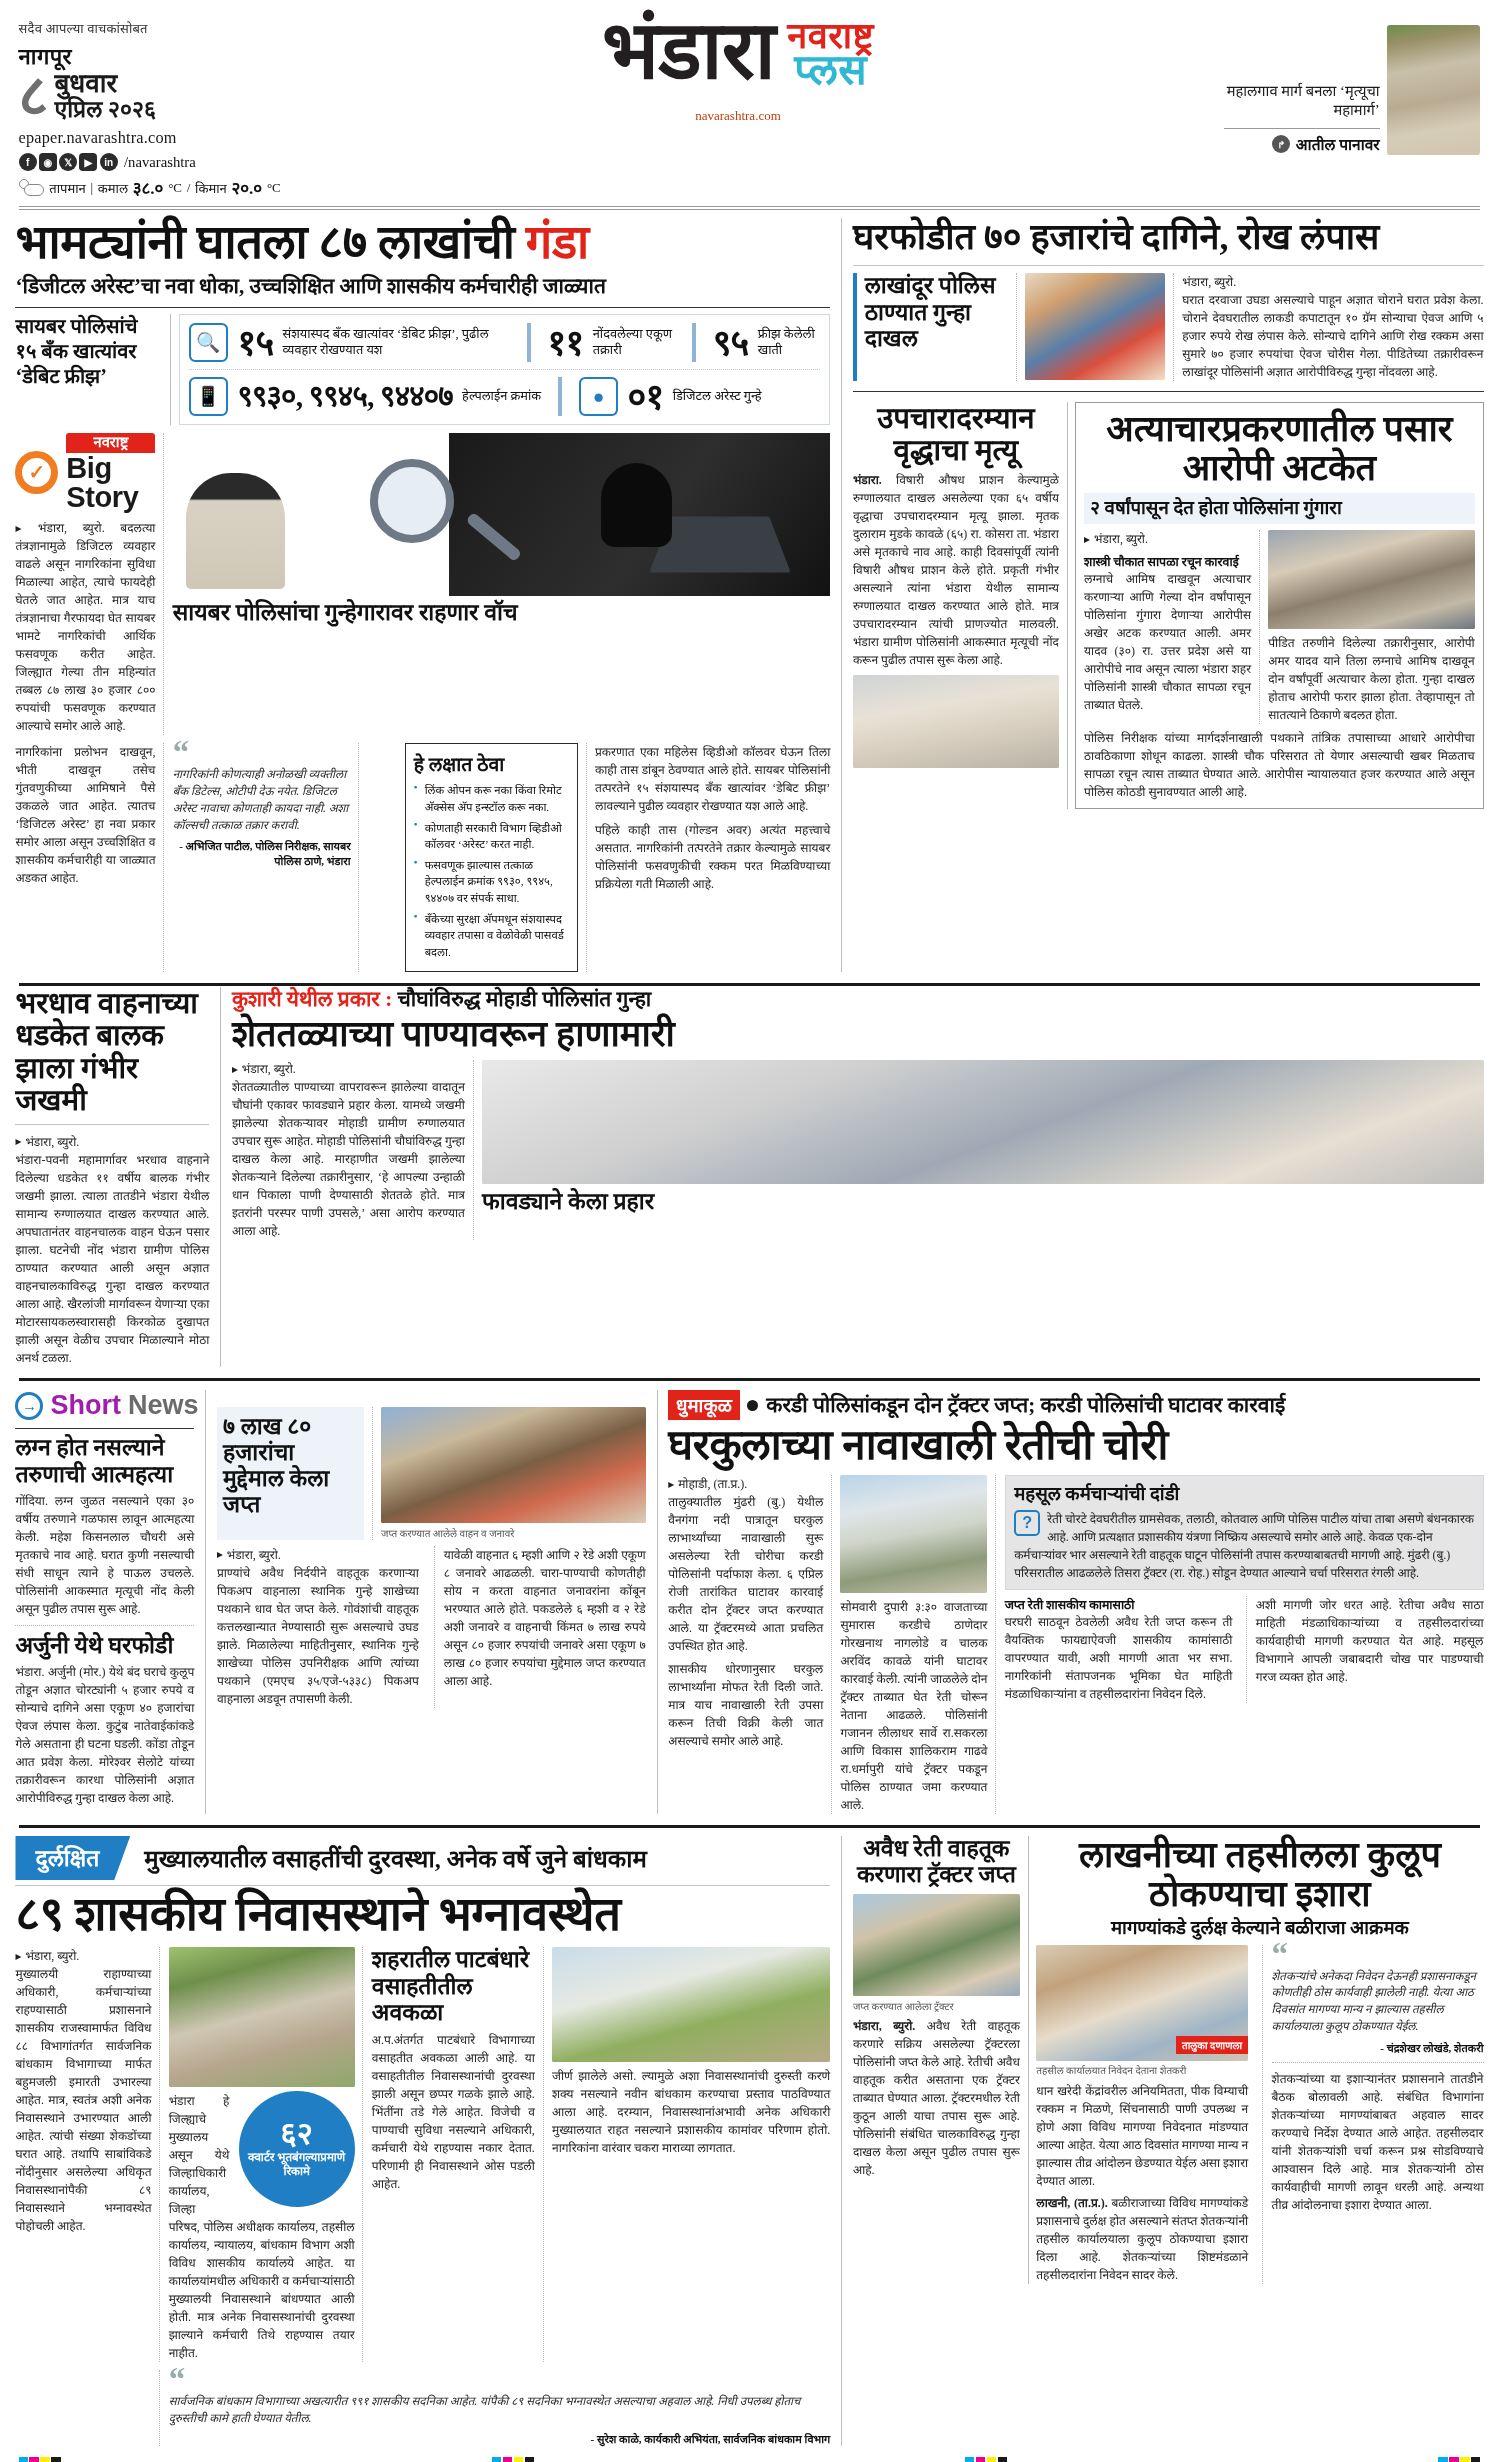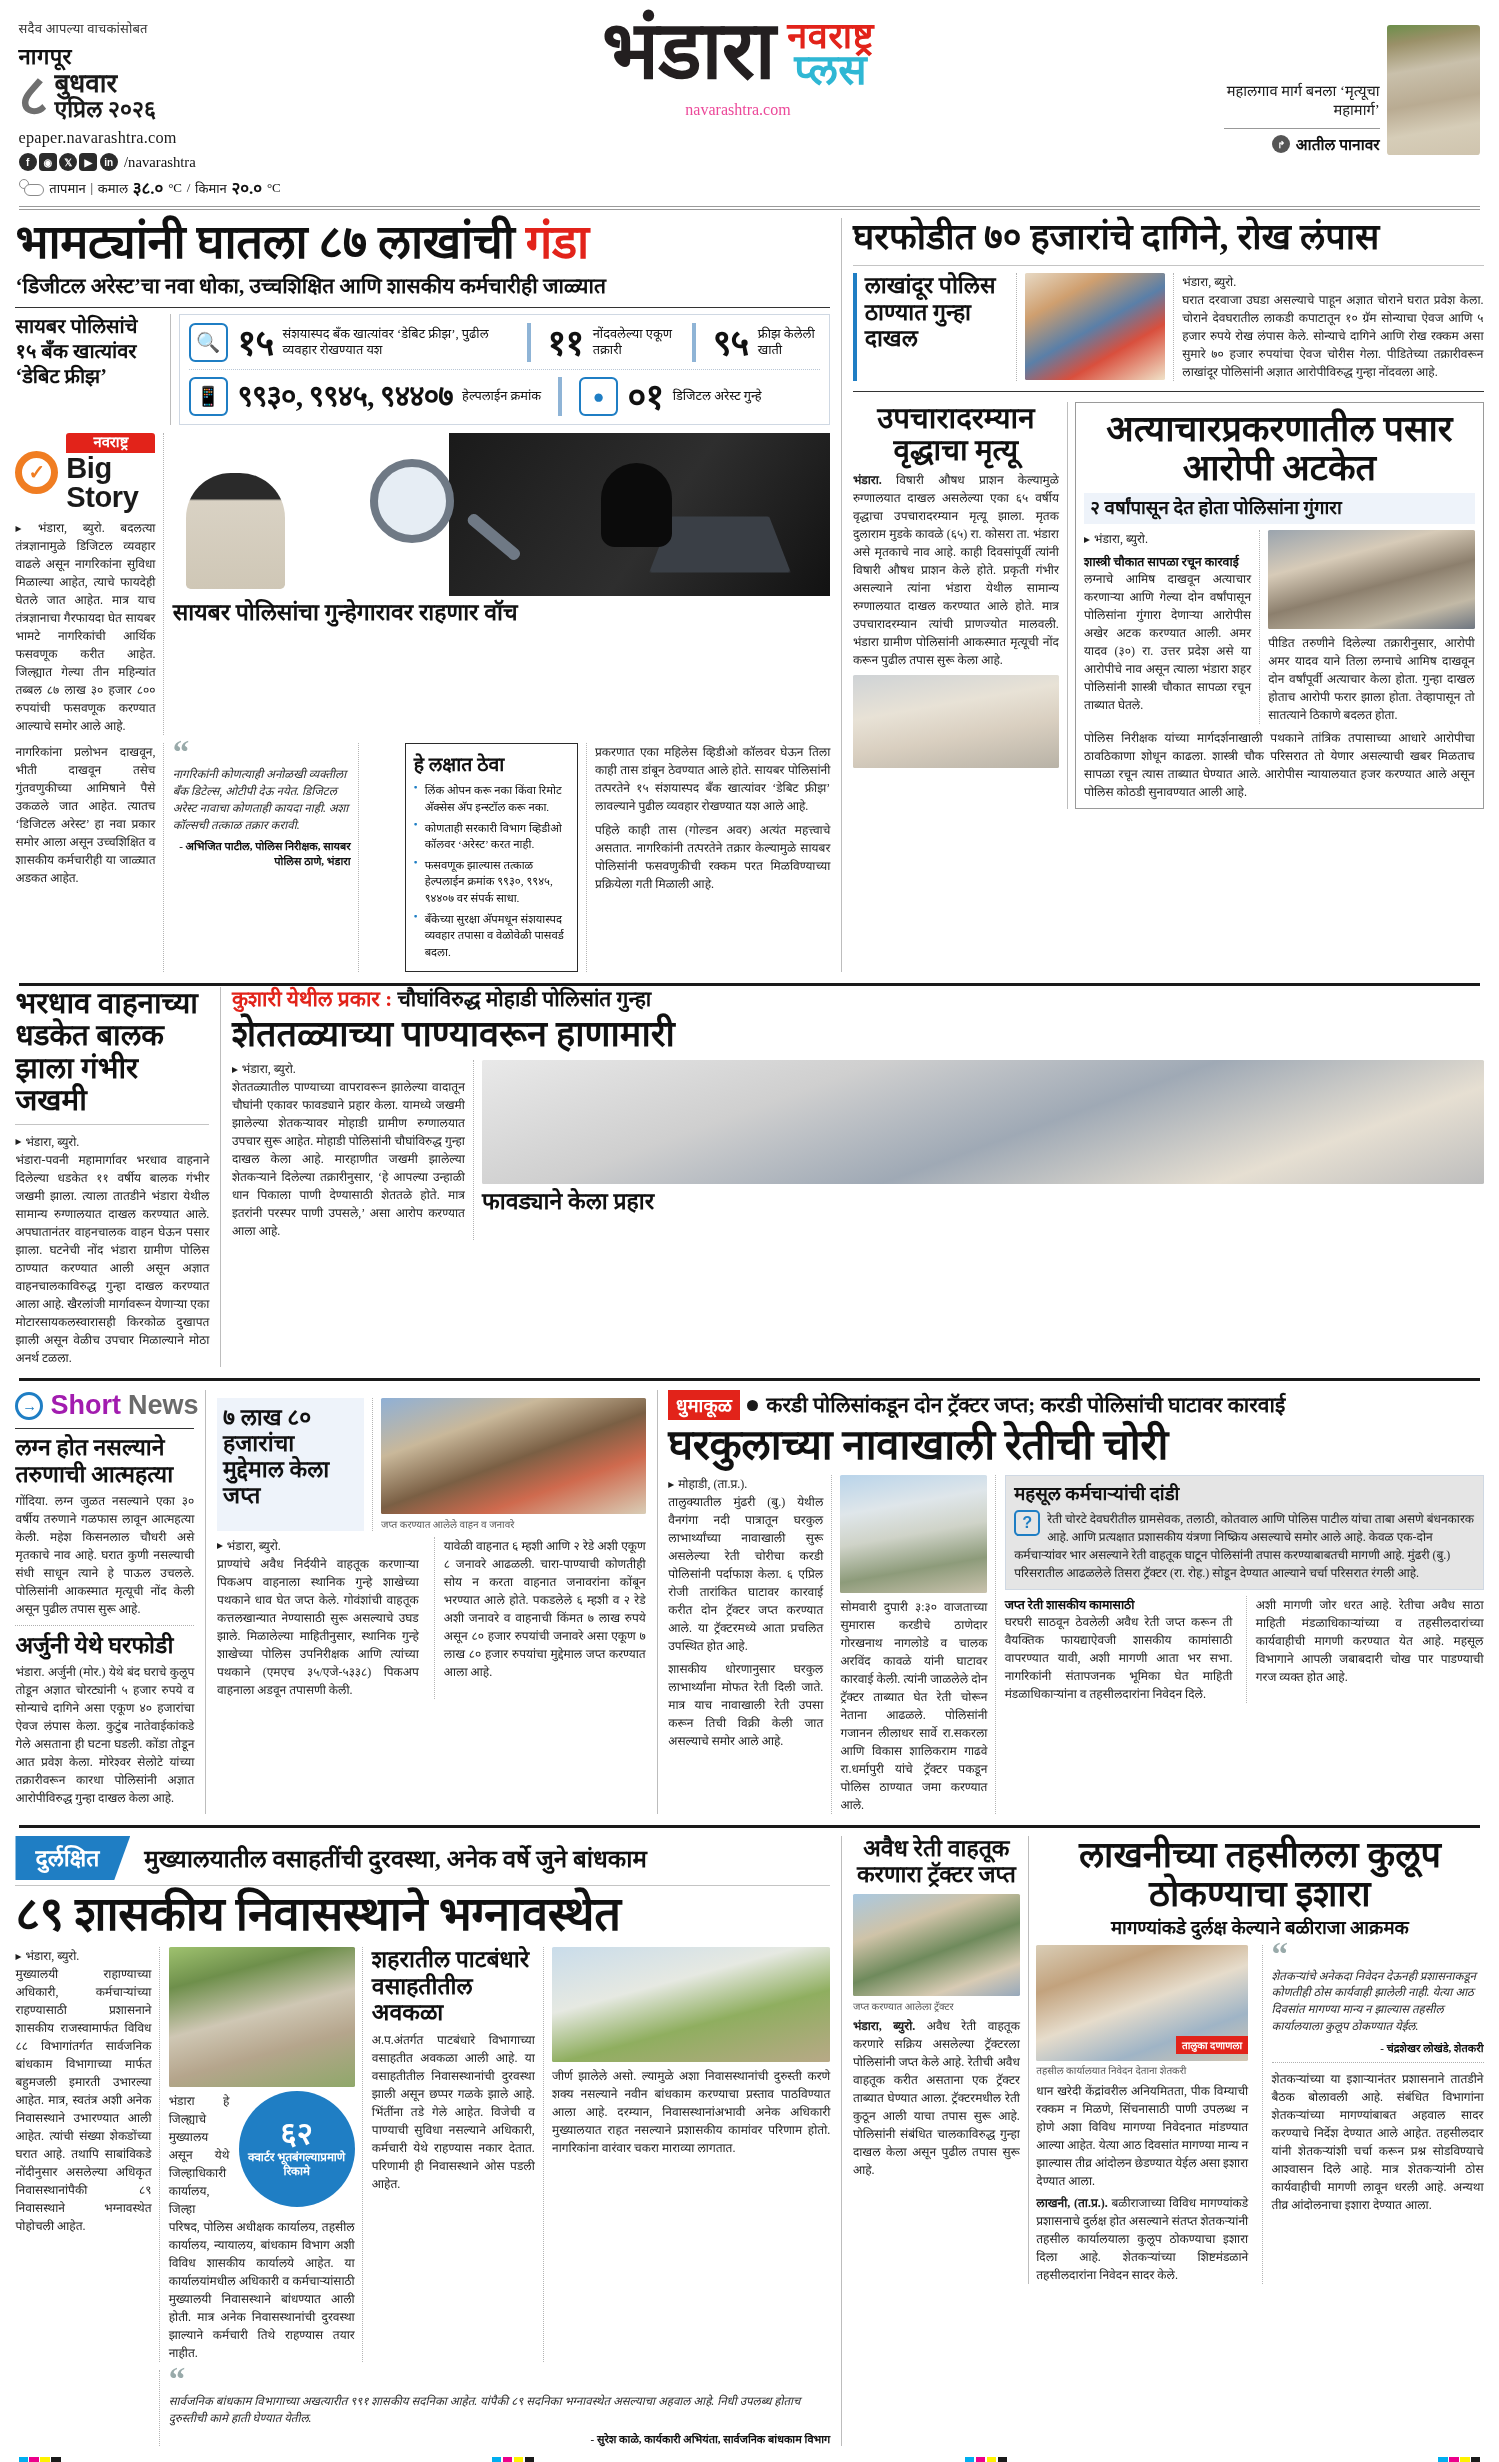--- a/index.html
+++ b/index.html
@@ -39,21 +39,21 @@
             border: 1.6px solid #8a8a8a; border-radius: 8.5px; background: #fff; }
   .tnum { font-weight: 700; font-size: 17px; }
 
   .mast-center { flex: 1; text-align: center; position: relative; padding-top: 3.1px; }
   .brand-row { display: flex; align-items: center; justify-content: center; gap: 12.4px; }
   .brand { font-size: 81px; font-weight: 700; line-height: .92; letter-spacing: -0.8px;
            font-family: "Liberation Serif", serif; color: #231f20; }
   .plusblock { display: flex; flex-direction: column; align-items: center; line-height: .86; padding-top: 6.2px; }
   .plus-red { font-size: 36px; font-weight: 700; color: #e2231a; letter-spacing: 0.4px; }
   .plus-cy { font-size: 42px; font-weight: 700; color: #2fb7d4; letter-spacing: 0.4px; }
-  .mast-site { font-size: 16px; color: #ec4899; margin-top: 12px; }
+  .mast-site { font-size: 13px; color: #c2410c; margin-top: 19px; }
 
   .mast-right { width: 256px; flex: 0 0 256px; display: flex; gap: 7.8px; padding-top: 14px; }
   .mr-text { flex: 1; text-align: right; display: flex; flex-direction: column; justify-content: flex-end; }
   .mr-head { font-size: 14.7px; line-height: 1.32; color: #1a1a1a; }
   .mr-rule { height: 0.8px; background: #999; margin: 7px 0 4.7px 0; }
   .mr-by { display: flex; align-items: center; justify-content: flex-end; gap: 5.4px; font-size: 15.5px; font-weight: 700; }
   .mr-bylogo { width: 18px; height: 18px; border-radius: 50%; background: #555; color: #fff;
                font-size: 9.3px; display: flex; align-items: center; justify-content: center;
                font-family: "Liberation Sans", sans-serif; }
   .mr-photo { width: 93px; height: 130px; border-radius: 3.1px; overflow: hidden; flex: 0 0 93px;
@@ -459,21 +459,21 @@
       <div class="hr-dot"></div>
       <div>
         <div class="hl-md">अर्जुनी येथे घरफोडी</div>
         <div class="body-txt" style="margin-top:3.9px;">भंडारा. अर्जुनी (मोर.) येथे बंद घराचे कुलूप तोडून अज्ञात चोरट्यांनी ५ हजार रुपये व सोन्याचे दागिने असा एकूण ४० हजारांचा ऐवज लंपास केला. कुटुंब नातेवाईकांकडे गेले असताना ही घटना घडली. कोंडा तोडून आत प्रवेश केला. मोरेश्वर सेलोटे यांच्या तक्रारीवरून कारधा पोलिसांनी अज्ञात आरोपीविरुद्ध गुन्हा दाखल केला आहे.</div>
       </div>
     </div>
 
     <div class="vr"></div>
 
     <div style="width:435px;flex:0 0 435px;" class="col-pad">
-      <div class="cols" style="margin-top:8px;">
+      <div class="cols" style="margin-top:17px;">
         <div style="width:147px;flex:0 0 147px;" class="bluebg" style2="">
           <div class="hl-md" style="padding:6.2px;">७ लाख ८० हजारांचा मुद्देमाल केला जप्त</div>
         </div>
         <div class="vr-dot"></div>
         <div style="flex:1">
           <div class="photo ph-cattle" style="height:116px;"></div>
           <div class="cap">जप्त करण्यात आलेले वाहन व जनावरे</div>
         </div>
       </div>
       <div class="cols" style="margin-top:6.2px;">

